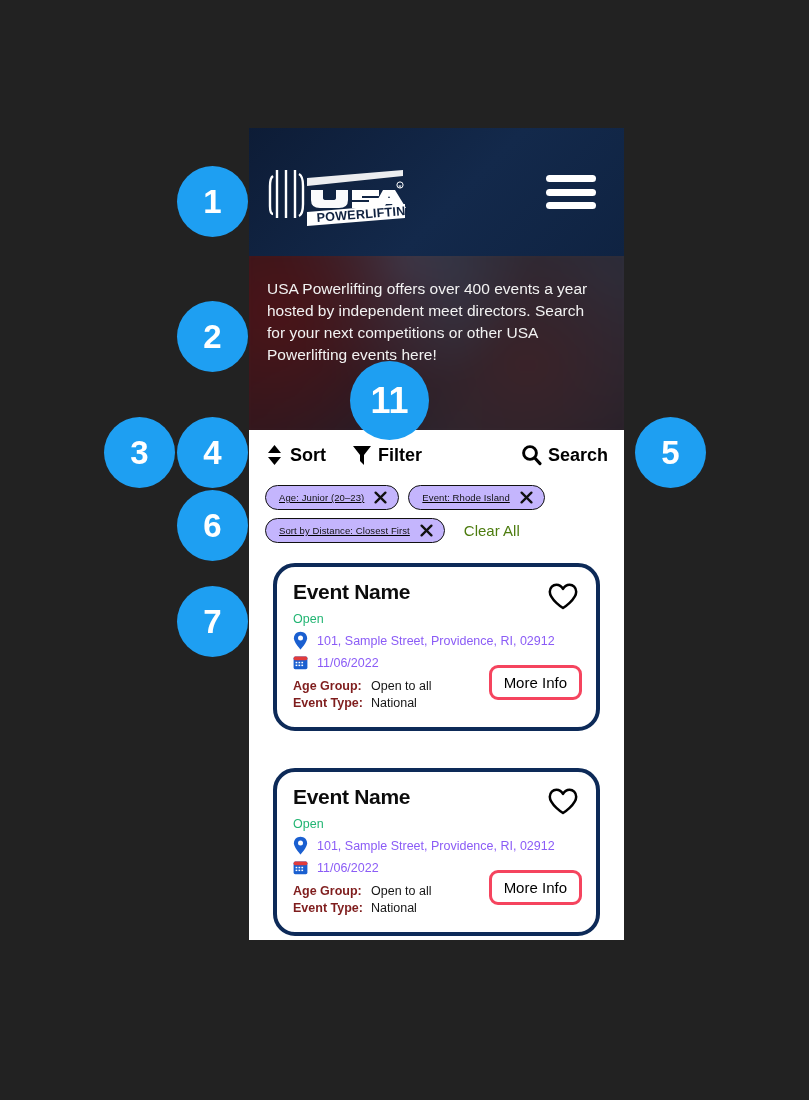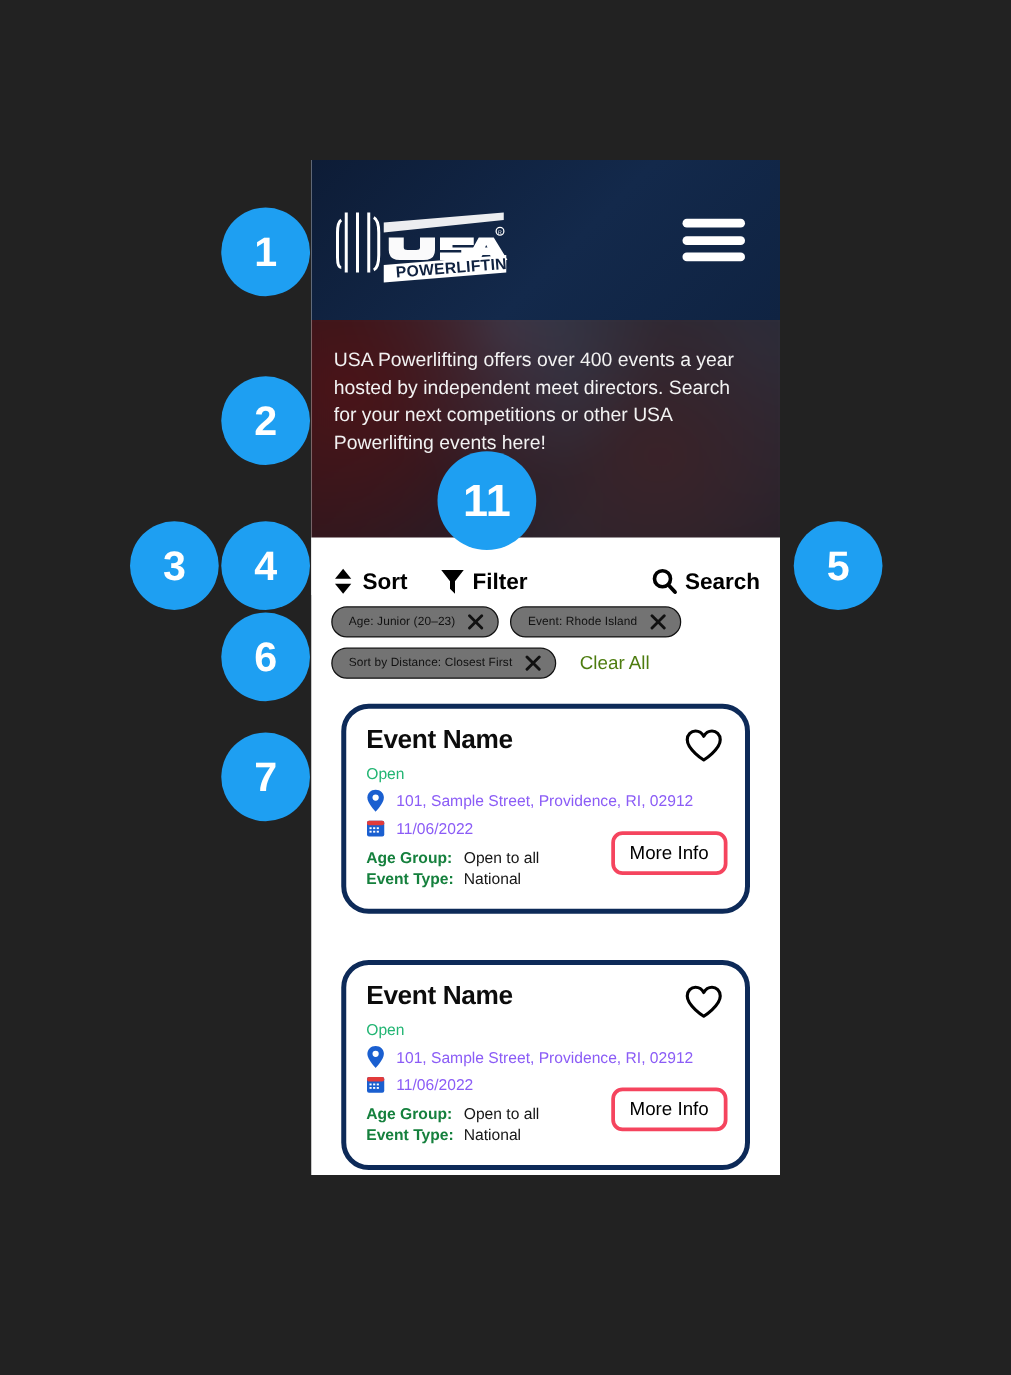--- a/index.html
+++ b/index.html
@@ -94,21 +94,21 @@
     max-width: 340px;
   }
 
   
   #toolbar {
     padding: 14px 16px 0 16px;
     background: #ffffff;
   }
   #toolbar-actions {
     display: flex;
-    align-items: flex-end;
+    align-items: flex-start;
     height: 32px;
   }
   .tool-btn {
     display: flex;
     align-items: center;
     gap: 6px;
     font-size: 18px;
     font-weight: bold;
     color: #000000;
     cursor: pointer;
@@ -126,22 +126,23 @@
     gap: 9px;
     margin-bottom: 8px;
   }
   .chip {
     display: inline-flex;
     align-items: center;
     gap: 10px;
     border: 1.4px solid #111111;
     border-radius: 40px;
     padding: 5px 11px 5px 13px;
-    background: #737373;
+    background: #c4b5fd;
     cursor: pointer;
+    text-decoration: underline;
   }
   .chip-label {
     font-size: 9.5px;
     color: #111111;
     white-space: nowrap;
     letter-spacing: 0.1px;
   }
   .chip-x { cursor: pointer; display: flex; }
   #clear-all {
     font-size: 15px;
@@ -192,21 +193,21 @@
   }
   .meta-block { margin-top: 9px; }
   .meta-row {
     display: flex;
     align-items: baseline;
     margin-bottom: 3px;
   }
   .meta-label {
     font-size: 12.5px;
     font-weight: bold;
-    color: #15803d;
+    color: #7f1d1d;
     width: 78px;
     flex: none;
   }
   .meta-value { font-size: 12.5px; color: #161616; }
 
   .more-info-btn {
     position: absolute;
     right: 14px;
     bottom: 27px;
     border: 3px solid #f5445e;

